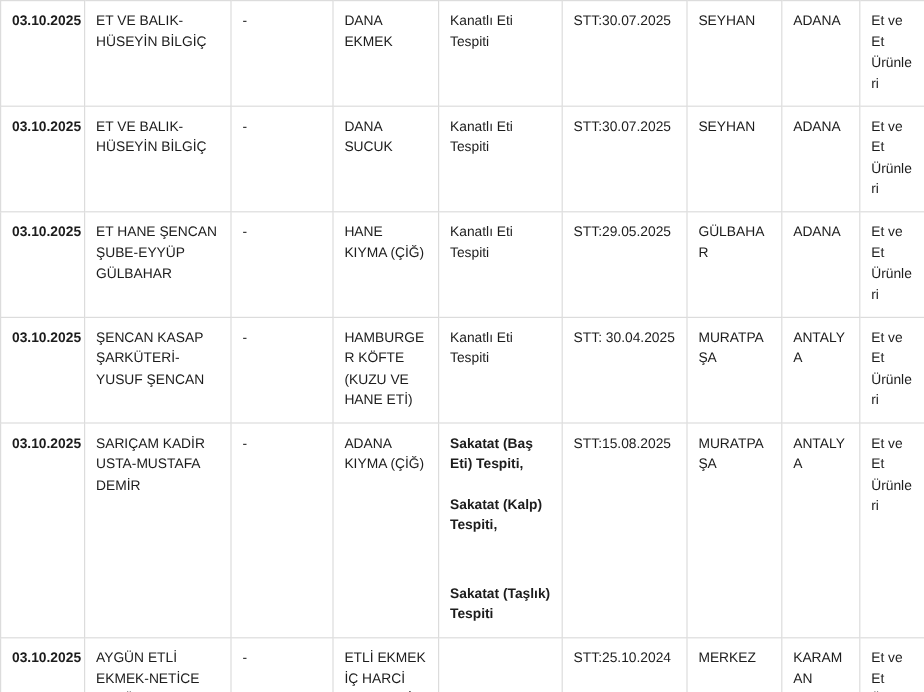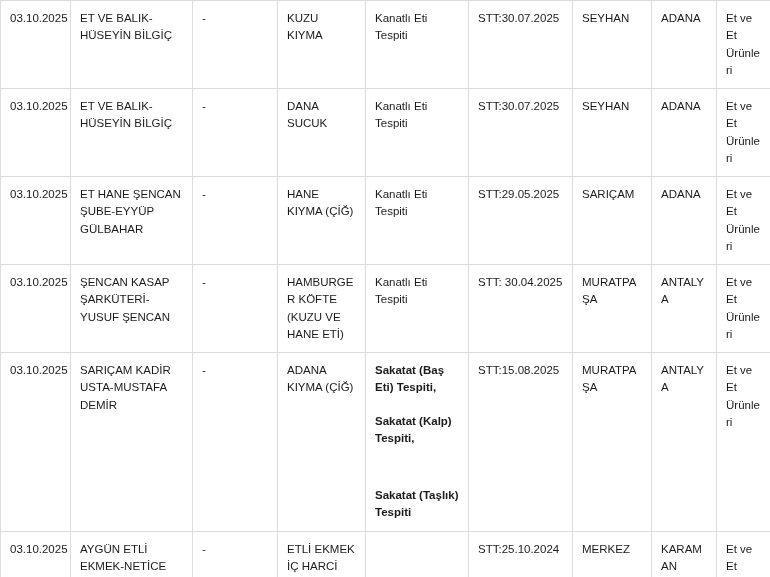--- a/index.html
+++ b/index.html
@@ -45,20 +45,21 @@
   col.c-cat    { width: 54px; }
 
   tr.row-odd td { background: #ffffff; }
   tr.row-even td { background: #ffffff; }
 
   .cell-dash {
     color: #1c1c1c;
   }
   .nowrap-date {
     white-space: nowrap;
+    font-weight: bold;
   }
   .multi p {
     margin: 0 0 16px 0;
     font-weight: bold;
   }
   .multi p:last-child {
     margin-bottom: 0;
     margin-top: 40px;
   }
 </style>
@@ -76,21 +77,21 @@
       <col class="c-doc">
       <col class="c-dist">
       <col class="c-city">
       <col class="c-cat">
     </colgroup>
     <tbody>
       <tr class="row-odd">
         <td class="nowrap-date">03.10.2025</td>
         <td>ET VE BALIK-HÜSEYİN BİLGİÇ</td>
         <td class="cell-dash">-</td>
-        <td>KUZU KIYMA</td>
+        <td>DANA EKMEK</td>
         <td>Kanatlı Eti Tespiti</td>
         <td>STT:30.07.2025</td>
         <td>SEYHAN</td>
         <td>ADANA</td>
         <td>Et ve Et Ürünleri</td>
       </tr>
       <tr class="row-even">
         <td class="nowrap-date">03.10.2025</td>
         <td>ET VE BALIK-HÜSEYİN BİLGİÇ</td>
         <td class="cell-dash">-</td>
@@ -101,21 +102,21 @@
         <td>ADANA</td>
         <td>Et ve Et Ürünleri</td>
       </tr>
       <tr class="row-odd">
         <td class="nowrap-date">03.10.2025</td>
         <td>ET HANE ŞENCAN ŞUBE-EYYÜP GÜLBAHAR</td>
         <td class="cell-dash">-</td>
         <td>HANE KIYMA (ÇİĞ)</td>
         <td>Kanatlı Eti Tespiti</td>
         <td>STT:29.05.2025</td>
-        <td>SARIÇAM</td>
+        <td>GÜLBAHAR</td>
         <td>ADANA</td>
         <td>Et ve Et Ürünleri</td>
       </tr>
       <tr class="row-even">
         <td class="nowrap-date">03.10.2025</td>
         <td>ŞENCAN KASAP ŞARKÜTERİ-YUSUF ŞENCAN</td>
         <td class="cell-dash">-</td>
         <td>HAMBURGER KÖFTE (KUZU VE HANE ETİ)</td>
         <td>Kanatlı Eti Tespiti</td>
         <td>STT: 30.04.2025</td>

